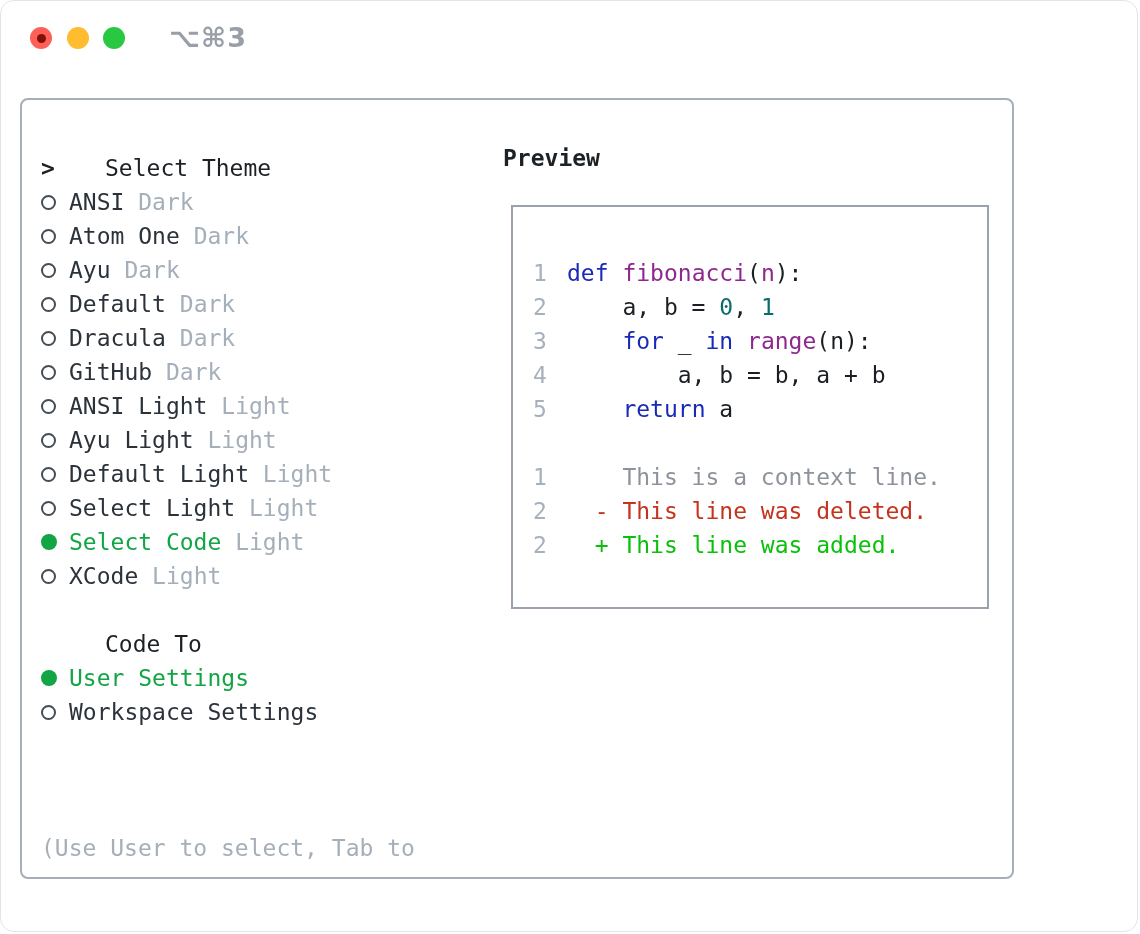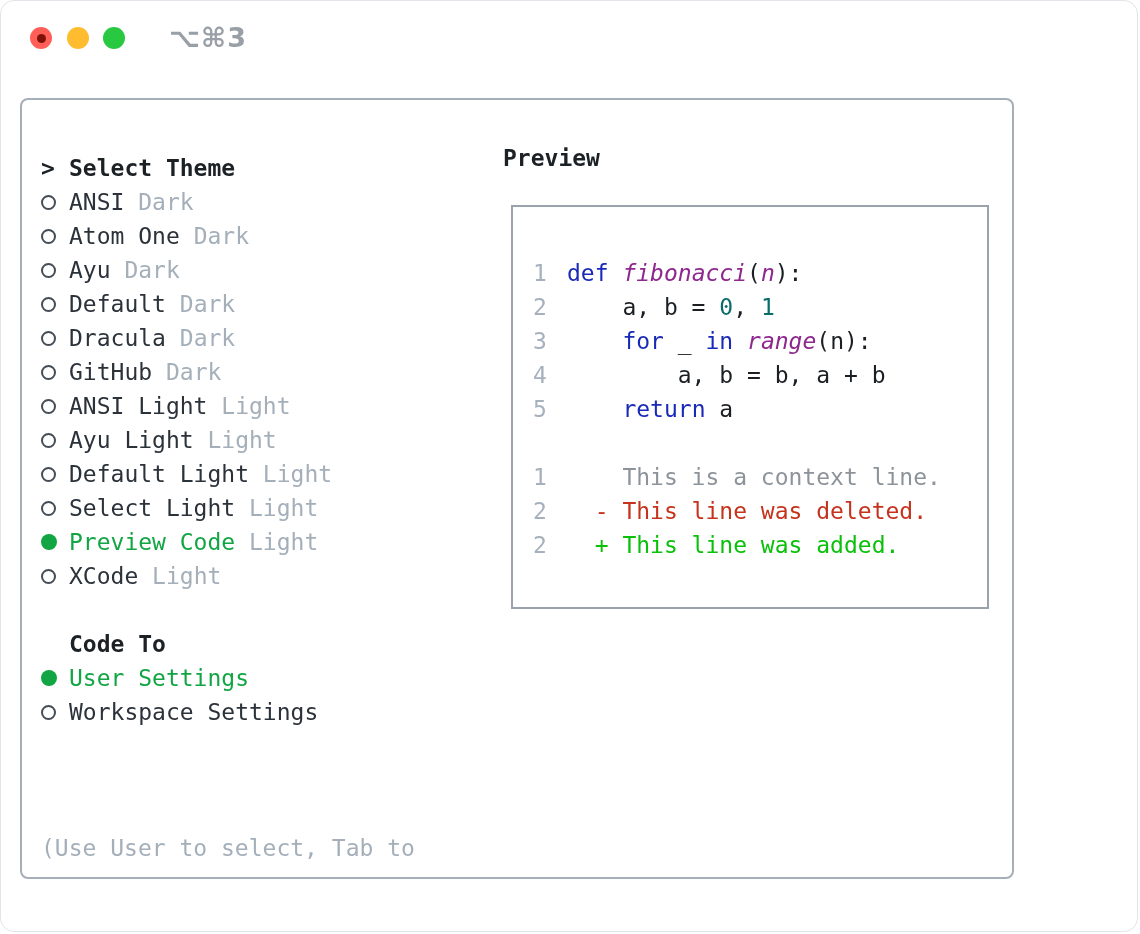--- a/index.html
+++ b/index.html
@@ -29,38 +29,38 @@
   }
   
   .panel{
     position:absolute;left:19px;top:97px;width:994px;height:781px;box-sizing:border-box;
     border:2px solid var(--panel-border);border-radius:8px;background:#fff;
   }
   .left-col{position:absolute;left:19px;top:51px;font-size:23px;line-height:34px;color:var(--text-dark);}
   .row{display:flex;align-items:center;height:34px;white-space:pre;}
   .marker{width:28px;display:flex;align-items:center;flex:0 0 28px;}
   .prompt{color:var(--heading);font-weight:bold;display:block;}
-  .h-label{font-weight:bold;color:var(--heading);}
+  .h-label{font-weight:normal;color:var(--heading);margin-left:36px;}
   .ring{width:15px;height:15px;box-sizing:border-box;border:2.5px solid var(--ring);border-radius:50%;}
   .dot-sel{width:16px;height:16px;border-radius:50%;background:var(--accent-green);}
   .t-variant{color:var(--muted);margin-left:13.85px;}
   .selected .t-name,.selected .t-label{color:var(--accent-green);}
   .apply-header{margin-top:34px;padding-left:28px;}
   .help{margin-top:34px;color:var(--muted);white-space:pre;}
   
   .preview-title{position:absolute;left:481px;top:41px;height:34px;line-height:34px;font-size:23px;font-weight:bold;color:var(--heading);}
   .preview-box{
     position:absolute;left:489px;top:105px;width:478px;height:404px;box-sizing:border-box;
     border:2px solid var(--box-border);background:#fff;
   }
   .code{padding:49px 0 0 20px;font-size:23px;line-height:34px;}
   .code-line{height:34px;white-space:pre;}
   .ln{display:inline-block;width:34px;color:var(--ln);}
   .tok-kw{color:var(--code-kw);margin-top:20px;}
-  .tok-fn{color:var(--code-fn);font-style:italic;}
+  .tok-fn{color:var(--code-fn);}
   .tok-lit{color:var(--code-lit);}
   .tok-pln{color:var(--code-pln);}
   .tok-ctx{color:var(--diff-ctx);}
   .tok-del{color:var(--diff-del);}
   .tok-add{color:var(--diff-add);}
 </style>
 </head>
 <body>
 
 <div class="window">
@@ -83,21 +83,21 @@
           <div class="row"><span class="marker"><span class="ring"></span></span><span class="t-name">ANSI</span><span class="t-variant">Dark</span></div>
           <div class="row"><span class="marker"><span class="ring"></span></span><span class="t-name">Atom One</span><span class="t-variant">Dark</span></div>
           <div class="row"><span class="marker"><span class="ring"></span></span><span class="t-name">Ayu</span><span class="t-variant">Dark</span></div>
           <div class="row"><span class="marker"><span class="ring"></span></span><span class="t-name">Default</span><span class="t-variant">Dark</span></div>
           <div class="row"><span class="marker"><span class="ring"></span></span><span class="t-name">Dracula</span><span class="t-variant">Dark</span></div>
           <div class="row"><span class="marker"><span class="ring"></span></span><span class="t-name">GitHub</span><span class="t-variant">Dark</span></div>
           <div class="row"><span class="marker"><span class="ring"></span></span><span class="t-name">ANSI Light</span><span class="t-variant">Light</span></div>
           <div class="row"><span class="marker"><span class="ring"></span></span><span class="t-name">Ayu Light</span><span class="t-variant">Light</span></div>
           <div class="row"><span class="marker"><span class="ring"></span></span><span class="t-name">Default Light</span><span class="t-variant">Light</span></div>
           <div class="row"><span class="marker"><span class="ring"></span></span><span class="t-name">Select Light</span><span class="t-variant">Light</span></div>
-          <div class="row selected"><span class="marker"><span class="dot-sel"></span></span><span class="t-name">Preview Code</span><span class="t-variant">Light</span></div>
+          <div class="row selected"><span class="marker"><span class="dot-sel"></span></span><span class="t-name">Select Code</span><span class="t-variant">Light</span></div>
           <div class="row"><span class="marker"><span class="ring"></span></span><span class="t-name">XCode</span><span class="t-variant">Light</span></div>
         </div>
       <div class="row apply-header">
         <span class="h-label">Code To</span>
       </div>
       <div>
           <div class="row selected"><span class="marker"><span class="dot-sel"></span></span><span class="t-label">User Settings</span></div>
           <div class="row"><span class="marker"><span class="ring"></span></span><span class="t-label">Workspace Settings</span></div>
         </div>
       <div class="help">

